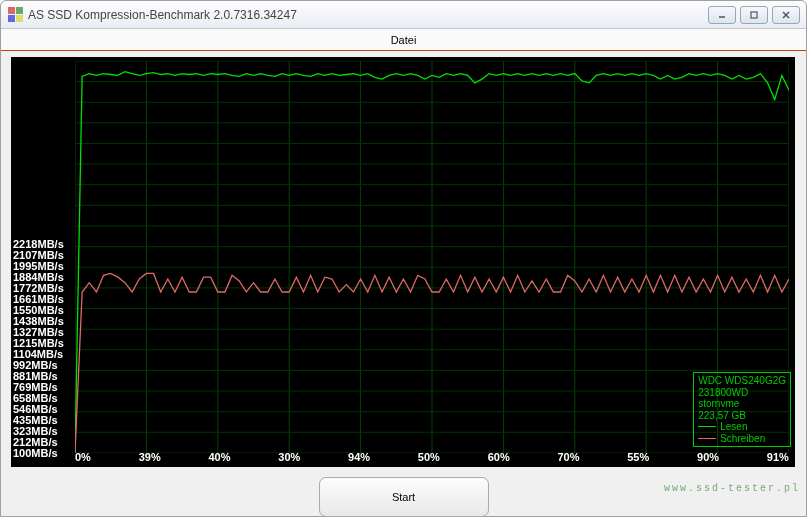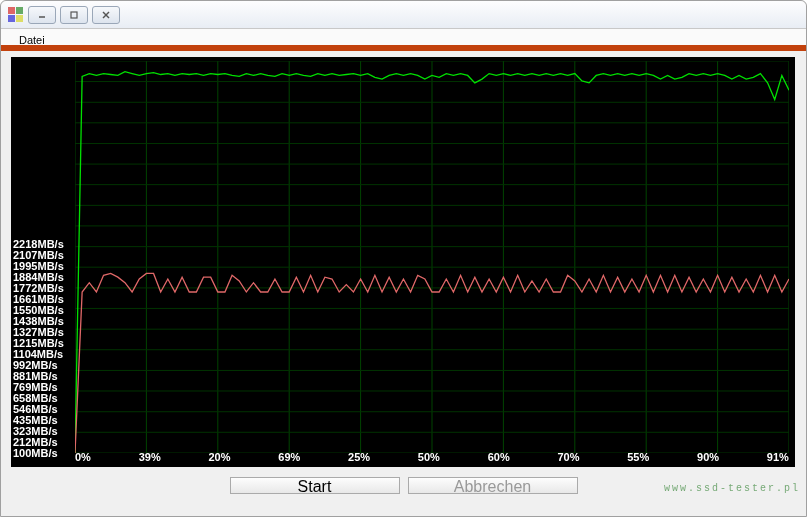--- a/index.html
+++ b/index.html
@@ -8,49 +8,50 @@
 .titlebar { height: 28px; background: linear-gradient(#fdfdfe,#e8edf4); display:flex; align-items:center; padding:0 6px; border-bottom:1px solid #c8c8c8; border-radius:6px 6px 0 0; }
 .titlebar .icon { width:16px; height:16px; margin-right:5px; display:flex; flex-wrap:wrap; }
 .titlebar .icon span { width:7px; height:7px; margin:0.5px; }
 .titlebar .icon span:nth-child(1){background:#d66;}
 .titlebar .icon span:nth-child(2){background:#6a6;}
 .titlebar .icon span:nth-child(3){background:#66d;}
 .titlebar .icon span:nth-child(4){background:#dd6;}
 .title { flex:1; color:#444; font-size:12px; }
 .winbtns { display:flex; gap:4px; }
 .winbtn { width:28px; height:18px; background:linear-gradient(#f6f8fb,#dde4ee); border:1px solid #9aa7b8; border-radius:3px; display:flex; align-items:center; justify-content:center; color:#555; font-size:11px; cursor:default; }
-.menubar { height:22px; padding:3px 10px; background:#fafafa; border-bottom:6px solid #c2410c; }
+.menubar { height:22px; padding:3px 10px; background:#fafafa; border-bottom:1px solid #c2410c;text-align:center; }
 .menuitem { display:inline-block; padding:2px 8px; cursor:default; }
 .content { padding:6px 10px 8px 10px; }
 .chartbox { width:784px; height:410px; background:#000; position:relative; }
 .ylabels { position:absolute; left:2px; top:4px; height:398px; width:62px; display:flex; flex-direction:column; justify-content:flex-end; }
 .ylabels span { color:#fff; font-size:11px; font-weight:bold; line-height:1; }
 .plot { position:absolute; left:64px; top:4px; width:714px; height:392px; }
 .plot svg { width:100%; height:100%; display:block; }
 .xlabels { position:absolute; left:64px; bottom:2px; width:714px; height:14px; display:flex; justify-content:space-between; }
 .xlabels span { color:#fff; font-size:11px; font-weight:bold; }
 .legendbox { position:absolute; right:4px; bottom:20px; border:1px solid #0c0; padding:2px 4px; font-size:10px; line-height:1.15; color:#0c0; background:rgba(0,0,0,0); }
 .legendbox .lrow { display:flex; align-items:center; gap:4px; }
 .legendbox .lseg { width:18px; height:1px; }
 .watermark { position:absolute; right:6px; bottom:22px; color:#7a7; font-family:"Courier New",monospace; font-size:10px; letter-spacing:2px; pointer-events:none; }
 .btnrow { display:flex; gap:8px; justify-content:center; padding:10px 0 0 0; }
-.btn { width:170px; height:17px; border:1px solid #aaa; background:linear-gradient(#fdfdfd,#e8e8e8); border-radius:0; font-size:16px; cursor:default; }
+.btn { width:170px; height:40px; border:1px solid #aaa; background:linear-gradient(#fdfdfd,#e8e8e8); border-radius:7px; font-size:11px; cursor:default; }
 .btn.disabled { color:#999; }
 </style>
 </head>
 <body>
 
 <div class="window">
   <div class="titlebar">
     <div class="icon">
         <span></span>
         <span></span>
         <span></span>
         <span></span>
       </div>
+    <div class="title">AS SSD Kompression-Benchmark 2.0.7316.34247</div>
     <div class="winbtns">
       <div class="winbtn">
           <svg width="10" height="10">
             <line x1="2" y1="7" x2="8" y2="7" stroke="#555" stroke-width="1.5"></line>
           </svg>
         </div>
       <div class="winbtn">
           <svg width="10" height="10">
             <rect x="2" y="2" width="6" height="6" fill="none" stroke="#555" stroke-width="1.2"></rect>
           </svg>
@@ -123,30 +124,43 @@
             <line x1="0" y1="350.7271010387158" x2="714" y2="350.7271010387158" stroke="#003300" stroke-width="1"></line>
             <line x1="0" y1="371.2710103871577" x2="714" y2="371.2710103871577" stroke="#003300" stroke-width="1"></line>
             <line x1="0" y1="392" x2="714" y2="392" stroke="#003300" stroke-width="1"></line>
             <path d="M0 392 L7.140000000000001 15.36166194523139 L14.280000000000001 12.58545797922568 L21.419999999999998 14.43626062322943 L28.560000000000002 12.58545797922568 L35.7 13.510859301227583 L42.839999999999996 14.43626062322943 L49.980000000000004 10.734655335221873 L57.120000000000005 12.58545797922568 L64.25999999999999 14.43626062322943 L71.4 12.58545797922568 L78.54 11.660056657223834 L85.67999999999999 13.510859301227583 L92.82000000000001 12.58545797922568 L99.96000000000001 14.43626062322943 L107.1 12.58545797922568 L114.24000000000001 13.510859301227583 L121.38000000000001 12.58545797922568 L128.51999999999998 14.43626062322943 L135.66 12.58545797922568 L142.8 13.510859301227583 L149.94 12.58545797922568 L157.08 14.43626062322943 L164.22 15.36166194523139 L171.35999999999999 12.58545797922568 L178.5 14.43626062322943 L185.64000000000001 12.58545797922568 L192.78 14.43626062322943 L199.92000000000002 15.36166194523139 L207.05999999999997 12.58545797922568 L214.2 14.43626062322943 L221.34 12.58545797922568 L228.48000000000002 14.43626062322943 L235.62 15.36166194523139 L242.76000000000002 12.58545797922568 L249.89999999999998 14.43626062322943 L257.03999999999996 12.58545797922568 L264.18 14.43626062322943 L271.32 13.510859301227583 L278.46000000000004 12.58545797922568 L285.6 14.43626062322943 L292.74 12.58545797922568 L299.88 16.287063267233236 L307.02 18.137865911237043 L314.16 14.43626062322943 L321.3 12.58545797922568 L328.44 14.43626062322943 L335.58 12.58545797922568 L342.71999999999997 14.43626062322943 L349.86 18.137865911237043 L357 14.43626062322943 L364.14 16.287063267233236 L371.28000000000003 12.58545797922568 L378.42 14.43626062322943 L385.56 12.58545797922568 L392.70000000000005 14.43626062322943 L399.84000000000003 21.8394711992446 L406.97999999999996 18.137865911237043 L414.11999999999995 12.58545797922568 L421.26 14.43626062322943 L428.4 12.58545797922568 L435.53999999999996 14.43626062322943 L442.68 12.58545797922568 L449.82 14.43626062322943 L456.96000000000004 12.58545797922568 L464.1 14.43626062322943 L471.24 12.58545797922568 L478.38000000000005 14.43626062322943 L485.52000000000004 12.58545797922568 L492.65999999999997 14.43626062322943 L499.79999999999995 12.58545797922568 L506.94 19.988668555240793 L514.0799999999999 21.8394711992446 L521.22 14.43626062322943 L528.36 12.58545797922568 L535.5 14.43626062322943 L542.64 12.58545797922568 L549.78 14.43626062322943 L556.9200000000001 12.58545797922568 L564.0600000000001 14.43626062322943 L571.2 12.58545797922568 L578.34 14.43626062322943 L585.48 18.137865911237043 L592.62 14.43626062322943 L599.76 18.137865911237043 L606.9 16.287063267233236 L614.04 12.58545797922568 L621.18 14.43626062322943 L628.32 12.58545797922568 L635.46 14.43626062322943 L642.6 12.58545797922568 L649.74 14.43626062322943 L656.88 18.137865911237043 L664.02 14.43626062322943 L671.16 18.137865911237043 L678.3 16.287063267233236 L685.4399999999999 12.58545797922568 L692.5799999999999 21.8394711992446 L699.72 38.496694995278574 L706.86 14.43626062322943 L714 29.242681775259655 " fill="none" stroke="#00e000" stroke-width="1.3"></path>
             <path d="M0 392 L7.140000000000001 230.9801699716714 L14.280000000000001 221.7261567516525 L21.419999999999998 230.9801699716714 L28.560000000000002 214.32294617563738 L35.7 212.4721435316336 L42.839999999999996 216.17374881964116 L49.980000000000004 221.7261567516525 L57.120000000000005 230.9801699716714 L64.25999999999999 218.02455146364494 L71.4 212.4721435316336 L78.54 212.4721435316336 L85.67999999999999 230.9801699716714 L92.82000000000001 218.02455146364494 L99.96000000000001 230.9801699716714 L107.1 216.17374881964116 L114.24000000000001 230.9801699716714 L121.38000000000001 230.9801699716714 L128.51999999999998 216.17374881964116 L135.66 216.17374881964116 L142.8 230.9801699716714 L149.94 230.9801699716714 L157.08 214.32294617563738 L164.22 219.87535410764875 L171.35999999999999 230.9801699716714 L178.5 221.7261567516525 L185.64000000000001 230.9801699716714 L192.78 230.9801699716714 L199.92000000000002 218.02455146364494 L207.05999999999997 230.9801699716714 L214.2 230.9801699716714 L221.34 216.17374881964116 L228.48000000000002 230.9801699716714 L235.62 214.32294617563738 L242.76000000000002 230.9801699716714 L249.89999999999998 216.17374881964116 L257.03999999999996 218.02455146364494 L264.18 230.9801699716714 L271.32 223.57695939565627 L278.46000000000004 230.9801699716714 L285.6 218.02455146364494 L292.74 230.9801699716714 L299.88 214.32294617563738 L307.02 230.9801699716714 L314.16 216.17374881964116 L321.3 230.9801699716714 L328.44 218.02455146364494 L335.58 230.9801699716714 L342.71999999999997 214.32294617563738 L349.86 218.02455146364494 L357 230.9801699716714 L364.14 230.9801699716714 L371.28000000000003 218.02455146364494 L378.42 230.9801699716714 L385.56 214.32294617563738 L392.70000000000005 230.9801699716714 L399.84000000000003 216.17374881964116 L406.97999999999996 230.9801699716714 L414.11999999999995 218.02455146364494 L421.26 230.9801699716714 L428.4 216.17374881964116 L435.53999999999996 230.9801699716714 L442.68 214.32294617563738 L449.82 230.9801699716714 L456.96000000000004 219.87535410764875 L464.1 230.9801699716714 L471.24 218.02455146364494 L478.38000000000005 230.9801699716714 L485.52000000000004 230.9801699716714 L492.65999999999997 214.32294617563738 L499.79999999999995 219.87535410764875 L506.94 230.9801699716714 L514.0799999999999 218.02455146364494 L521.22 230.9801699716714 L528.36 214.32294617563738 L535.5 230.9801699716714 L542.64 216.17374881964116 L549.78 230.9801699716714 L556.9200000000001 218.02455146364494 L564.0600000000001 230.9801699716714 L571.2 214.32294617563738 L578.34 230.9801699716714 L585.48 214.32294617563738 L592.62 230.9801699716714 L599.76 214.32294617563738 L606.9 230.9801699716714 L614.04 216.17374881964116 L621.18 230.9801699716714 L628.32 218.02455146364494 L635.46 230.9801699716714 L642.6 214.32294617563738 L649.74 230.9801699716714 L656.88 216.17374881964116 L664.02 230.9801699716714 L671.16 218.02455146364494 L678.3 230.9801699716714 L685.4399999999999 214.32294617563738 L692.5799999999999 230.9801699716714 L699.72 214.32294617563738 L706.86 230.9801699716714 L714 218.02455146364494 " fill="none" stroke="#e06868" stroke-width="1.3"></path>
           </svg>
       </div>
       <div class="xlabels" id="xlabels">
           <span>0%</span>
           <span>39%</span>
-          <span>20%</span>
-          <span>69%</span>
-          <span>25%</span>
+          <span>40%</span>
+          <span>30%</span>
+          <span>94%</span>
           <span>50%</span>
           <span>60%</span>
           <span>70%</span>
           <span>55%</span>
           <span>90%</span>
           <span>91%</span>
         </div>
+      <div class="legendbox">
+        <div>WDC WDS240G2G</div>
+        <div>231800WD</div>
+        <div>stornvme</div>
+        <div>223,57 GB</div>
+        <div class="lrow">
+            <span class="lseg" id="lseg-read" style="background: rgb(0, 224, 0);"></span>
+            <span>Lesen</span>
+          </div>
+        <div class="lrow">
+            <span class="lseg" id="lseg-write" style="background: rgb(224, 104, 104);"></span>
+            <span>Schreiben</span>
+          </div>
+      </div>
     </div>
     <div class="btnrow">
       <button class="btn">Start</button>
-      <button class="btn disabled">Abbrechen</button>
     </div>
   </div>
   <div class="watermark">www.ssd-tester.pl</div>
 </div>
 
 </body></html>

